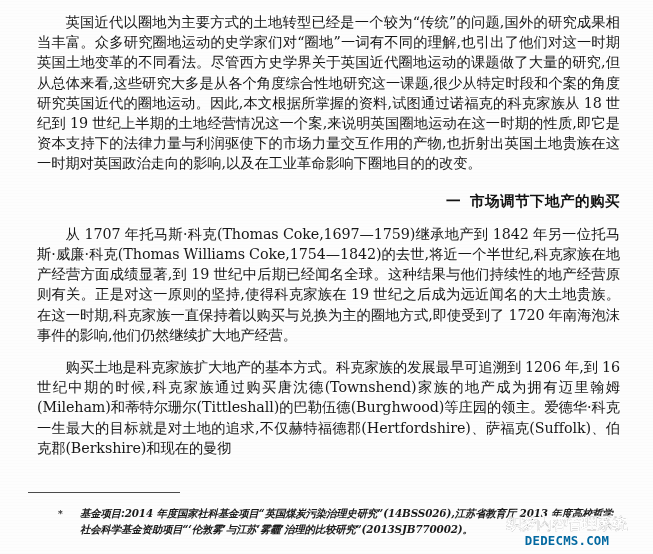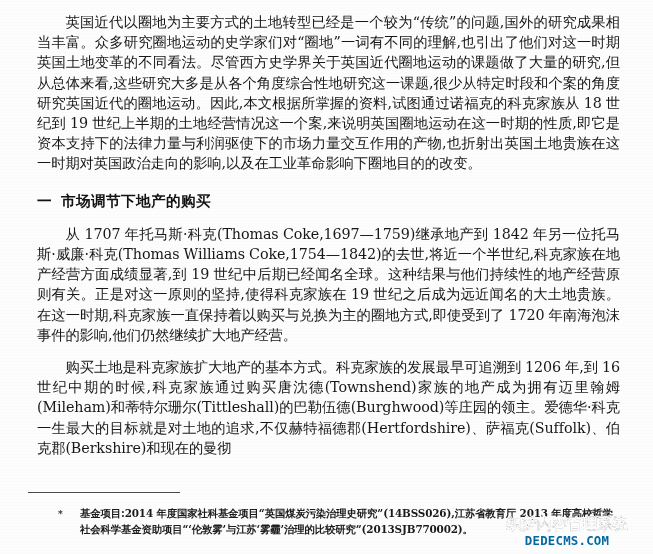--- a/index.html
+++ b/index.html
@@ -35,21 +35,21 @@
     text-justify: inter-ideograph;
     letter-spacing: -0.1px;
     word-spacing: -0.5px;
     color: #171717;
     font-weight: 500;
   }
   .para + .para {
     margin-top: 12px;
   }
   .section-heading {
-    text-align: left;
+    text-align: right;
     font-size: 14.6px;
     font-weight: 700;
     line-height: 20.2px;
     margin: 17px 0 13px 0;
     letter-spacing: 0.4px;
     color: #121212;
   }
   .section-heading .num {
     margin-right: 9px;
     font-weight: 700;
@@ -87,20 +87,21 @@
     position: absolute;
     left: 3px;
     top: 1px;
     font-size: 9px;
     line-height: 14px;
     color: #242424;
   }
   .fn-text {
     display: block;
     letter-spacing: -0.15px;
+    font-style: italic;
   }
   .watermark {
     position: absolute;
     left: 492px;
     top: 516px;
     width: 150px;
     text-align: center;
     user-select: none;
     pointer-events: none;
   }

